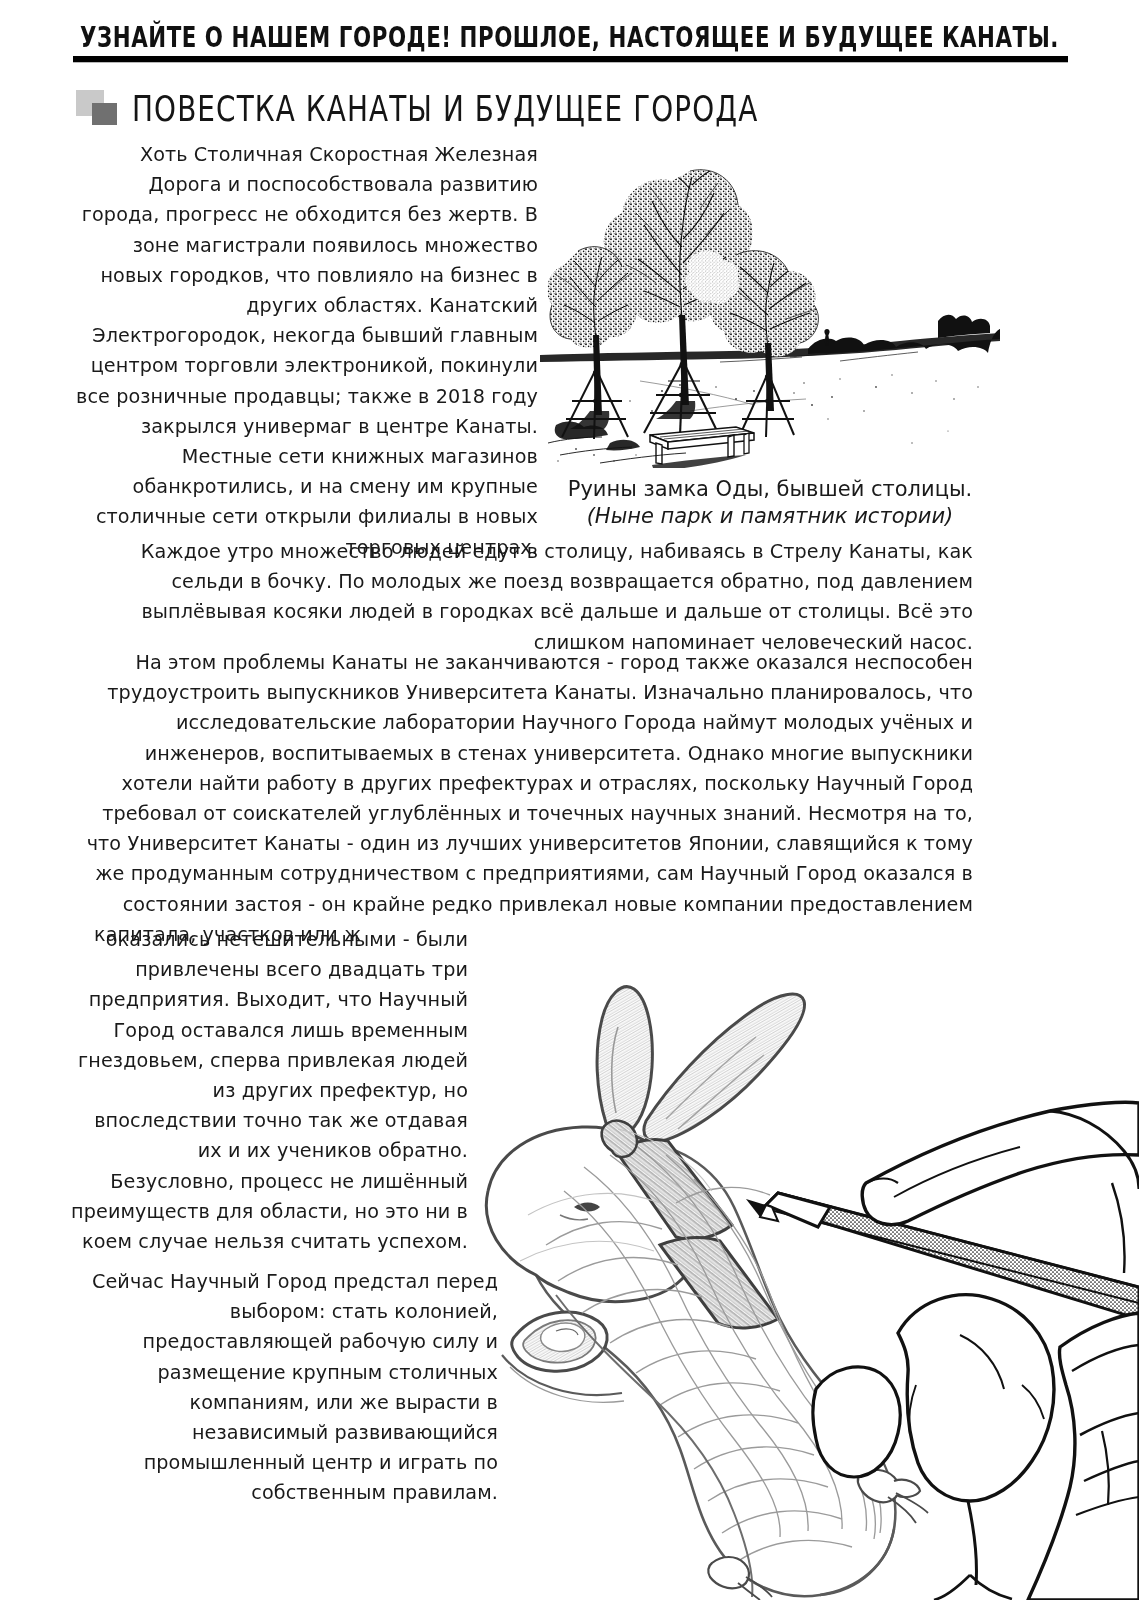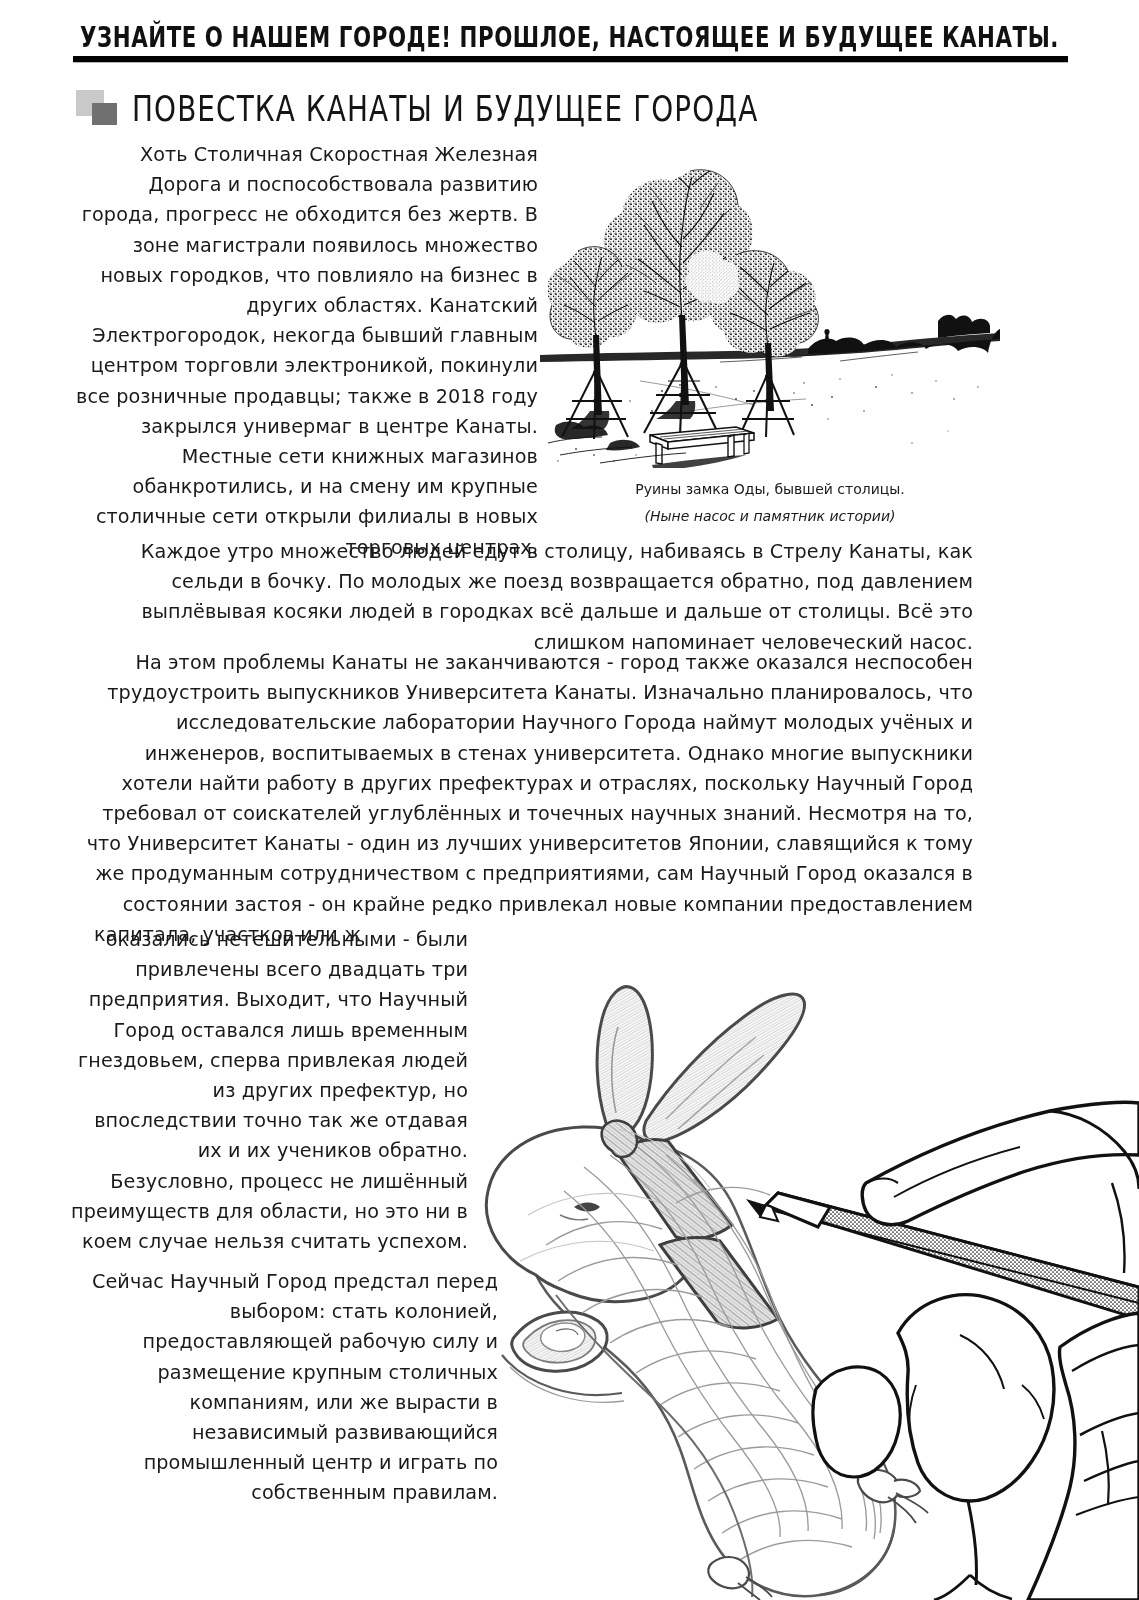--- a/index.html
+++ b/index.html
@@ -143,21 +143,21 @@
   }
   .figure-ruins svg { display: block; width: 100%; height: 100%; }
 
   .figure-caption {
     position: absolute;
     left: 540px;
     top: 476px;
     width: 460px;
     text-align: center;
     font-family: "DejaVu Sans", "Liberation Sans", sans-serif;
-    font-size: 14px;
+    font-size: 21px;
     line-height: 27px;
     color: #1a1a1a;
   }
   .figure-caption .cap-2 { font-style: italic; }
 
   
   .figure-sketch {
     position: absolute;
     left: 360px;
     top: 915px;
@@ -444,21 +444,21 @@
           <circle cx="54" cy="312" r="0.9"></circle>
         <circle cx="74" cy="318" r="0.8"></circle>
           <circle cx="96" cy="312" r="0.7"></circle>
         <circle cx="18" cy="318" r="0.8"></circle>
       </g>
     </svg>
   </div>
 
   <div class="figure-caption">
     <div class="cap-1">Руины замка Оды, бывшей столицы.</div>
-    <div class="cap-2">(Ныне насос и памятник истории)</div>
+    <div class="cap-2">(Ныне парк и памятник истории)</div>
   </div>
 
   <div class="body-text full-para" id="para-commute">Каждое утро множество людей едут в столицу, набиваясь в Стрелу Канаты, как сельди в бочку. По молодых же поезд возвращается обратно, под давлением выплёвывая косяки людей в городках всё дальше и дальше от столицы. Всё это слишком напоминает человеческий насос.</div>
 
   <div class="body-text full-para" id="para-problems">На этом проблемы Канаты не заканчиваются - город также оказался неспособен трудоустроить выпускников Университета Канаты. Изначально планировалось, что исследовательские лаборатории Научного Города наймут молодых учёных и инженеров, воспитываемых в стенах университета. Однако многие выпускники хотели найти работу в других префектурах и отраслях, поскольку Научный Город требовал от соискателей углублённых и точечных научных знаний. Несмотря на то, что Университет Канаты - один из лучших университетов Японии, славящийся к тому же продуманным сотрудничеством с предприятиями, сам Научный Город оказался в состоянии застоя - он крайне редко привлекал новые компании предоставлением капитала, участков или же исключений из установленного зонирования. Результаты</div>
 
   <div class="figure-sketch">
     <svg viewBox="0 0 779 685" xmlns="http://www.w3.org/2000/svg" aria-hidden="true">
       <defs>
 

